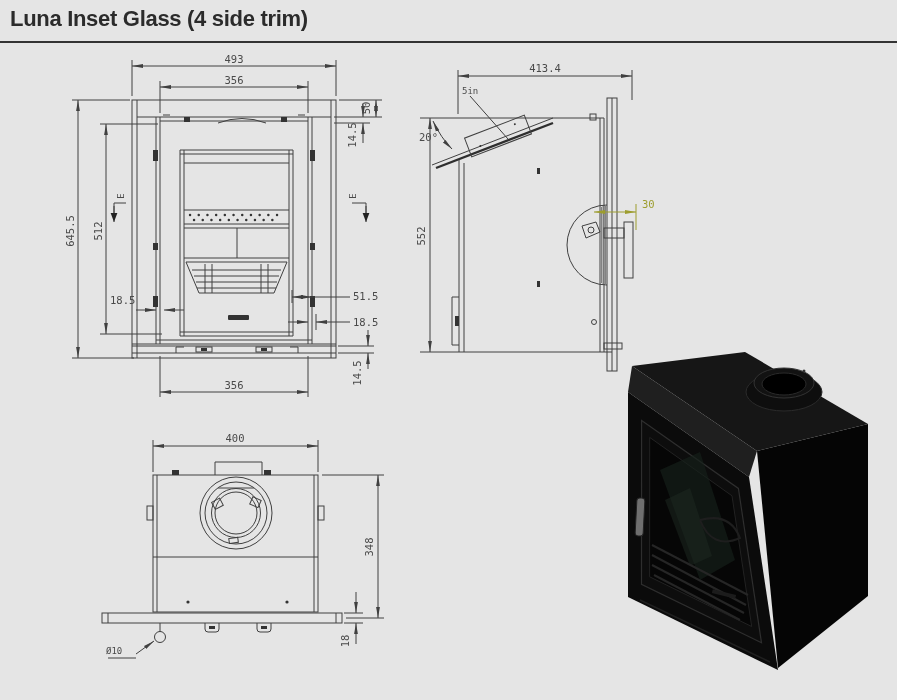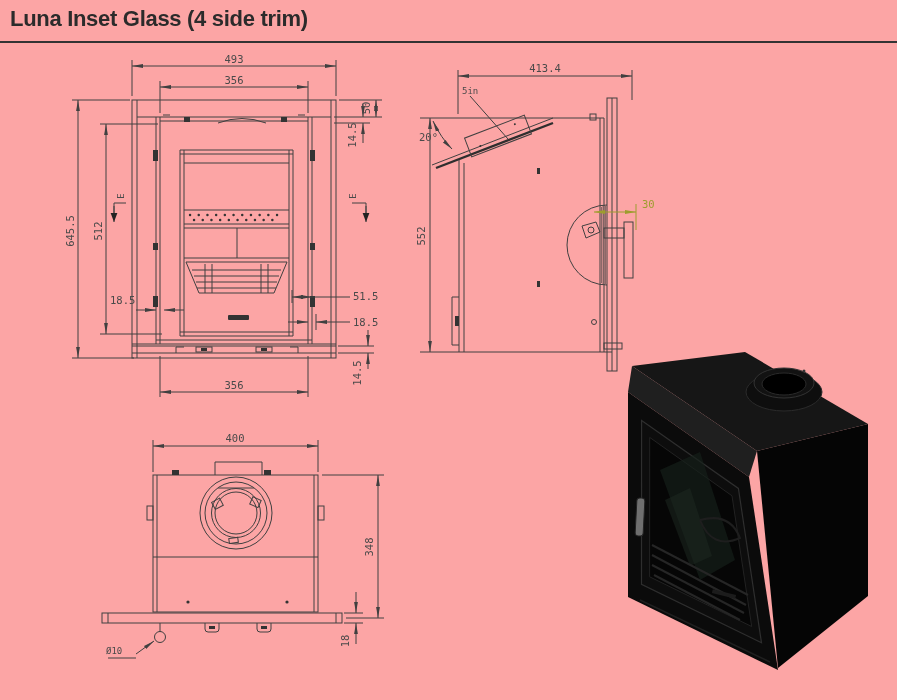--- a/index.html
+++ b/index.html
@@ -1,16 +1,16 @@
 <!DOCTYPE html>
 <html><head>
 <meta charset="utf-8">
 <style>
   html,body{margin:0;padding:0;background:#fff;}
-  .page{position:relative;width:897px;height:700px;background:#fca5a5;overflow:hidden;
+  .page{position:relative;width:897px;height:700px;background:#e5e5e5;overflow:hidden;
         font-family:"Liberation Sans",sans-serif;}
   .title{position:absolute;left:10px;top:6px;font-size:22px;font-weight:700;
          color:#2b2b2b;letter-spacing:-0.3px;}
   .rule{position:absolute;left:0;top:41px;width:897px;height:2px;background:#333;}
   svg{position:absolute;left:0;top:0;}
   svg text{fill:#4a4a4a;stroke:none;font-family:"DejaVu Sans Mono",monospace;font-size:10.5px;}
   svg text.sm{font-size:9px;}
   svg text.olv{fill:#9d9d2e;}
   .ln{stroke:#404040;fill:none;stroke-width:1;}
   .thk{stroke:#2e2e2e;stroke-width:2.4;}

